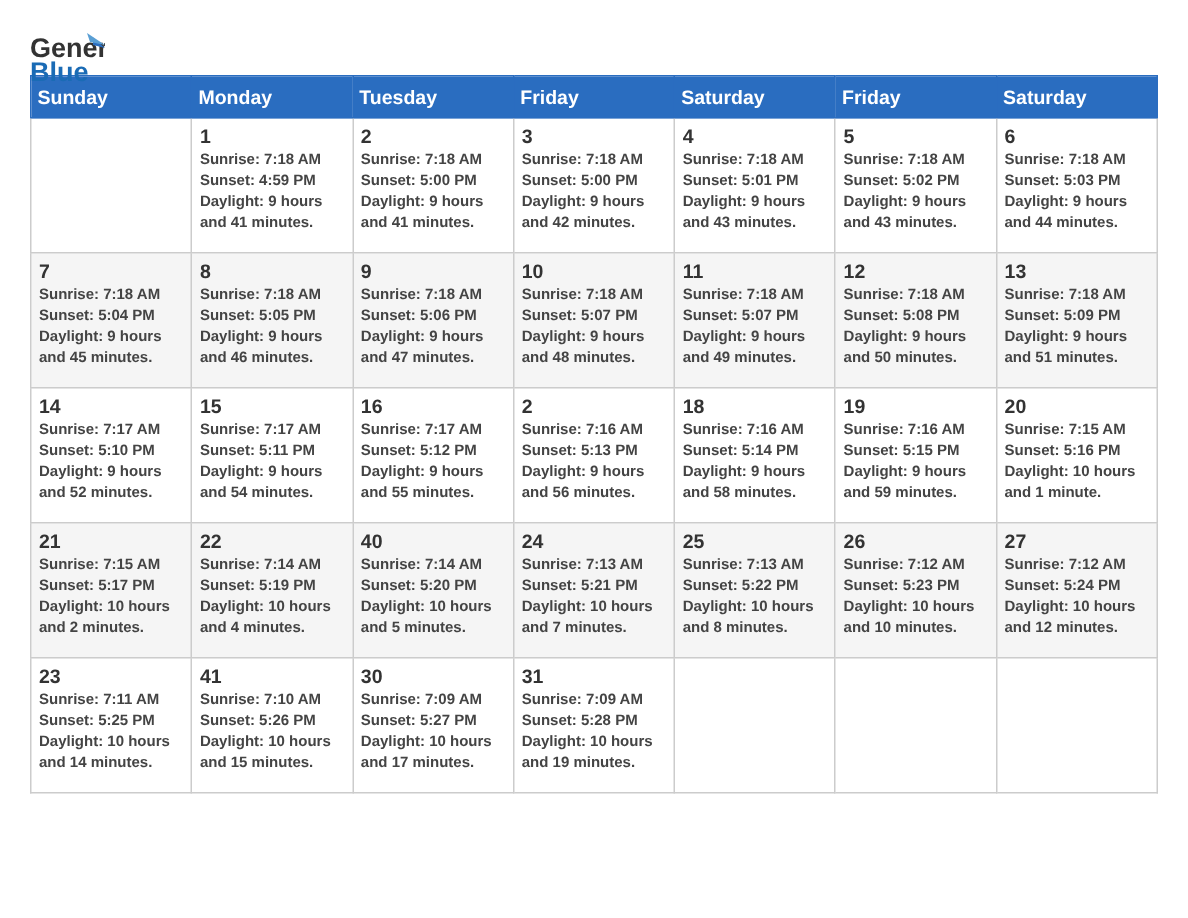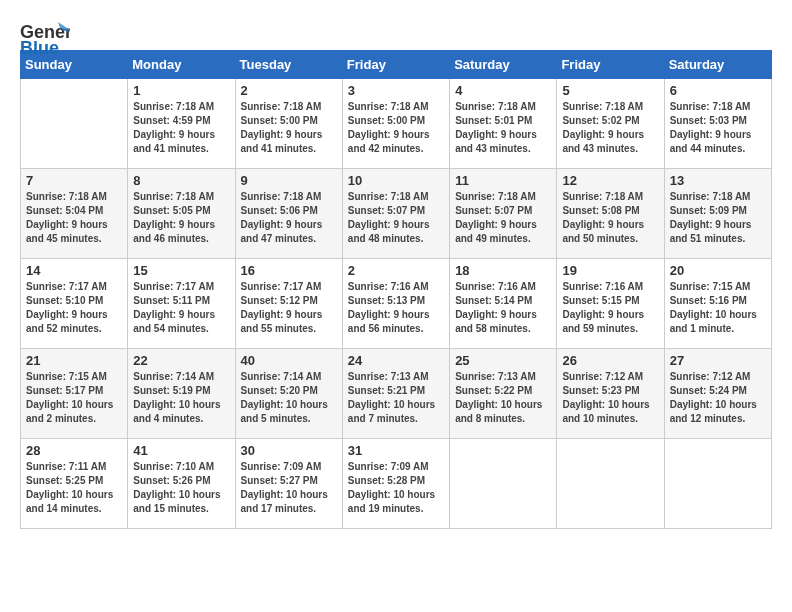--- a/index.html
+++ b/index.html
@@ -224,21 +224,21 @@
           <span class="day-num">26</span>
           <div class="day-info">Sunrise: 7:12 AM<br>Sunset: 5:23 PM<br>Daylight: 10 hours and 10 minutes.</div>
         </td>
         <td>
           <span class="day-num">27</span>
           <div class="day-info">Sunrise: 7:12 AM<br>Sunset: 5:24 PM<br>Daylight: 10 hours and 12 minutes.</div>
         </td>
       </tr>
       <tr>
         <td>
-          <span class="day-num">28</span>
+          <span class="day-num">23</span>
           <div class="day-info">Sunrise: 7:11 AM<br>Sunset: 5:25 PM<br>Daylight: 10 hours and 14 minutes.</div>
         </td>
         <td>
           <span class="day-num">41</span>
           <div class="day-info">Sunrise: 7:10 AM<br>Sunset: 5:26 PM<br>Daylight: 10 hours and 15 minutes.</div>
         </td>
         <td>
           <span class="day-num">30</span>
           <div class="day-info">Sunrise: 7:09 AM<br>Sunset: 5:27 PM<br>Daylight: 10 hours and 17 minutes.</div>
         </td>

